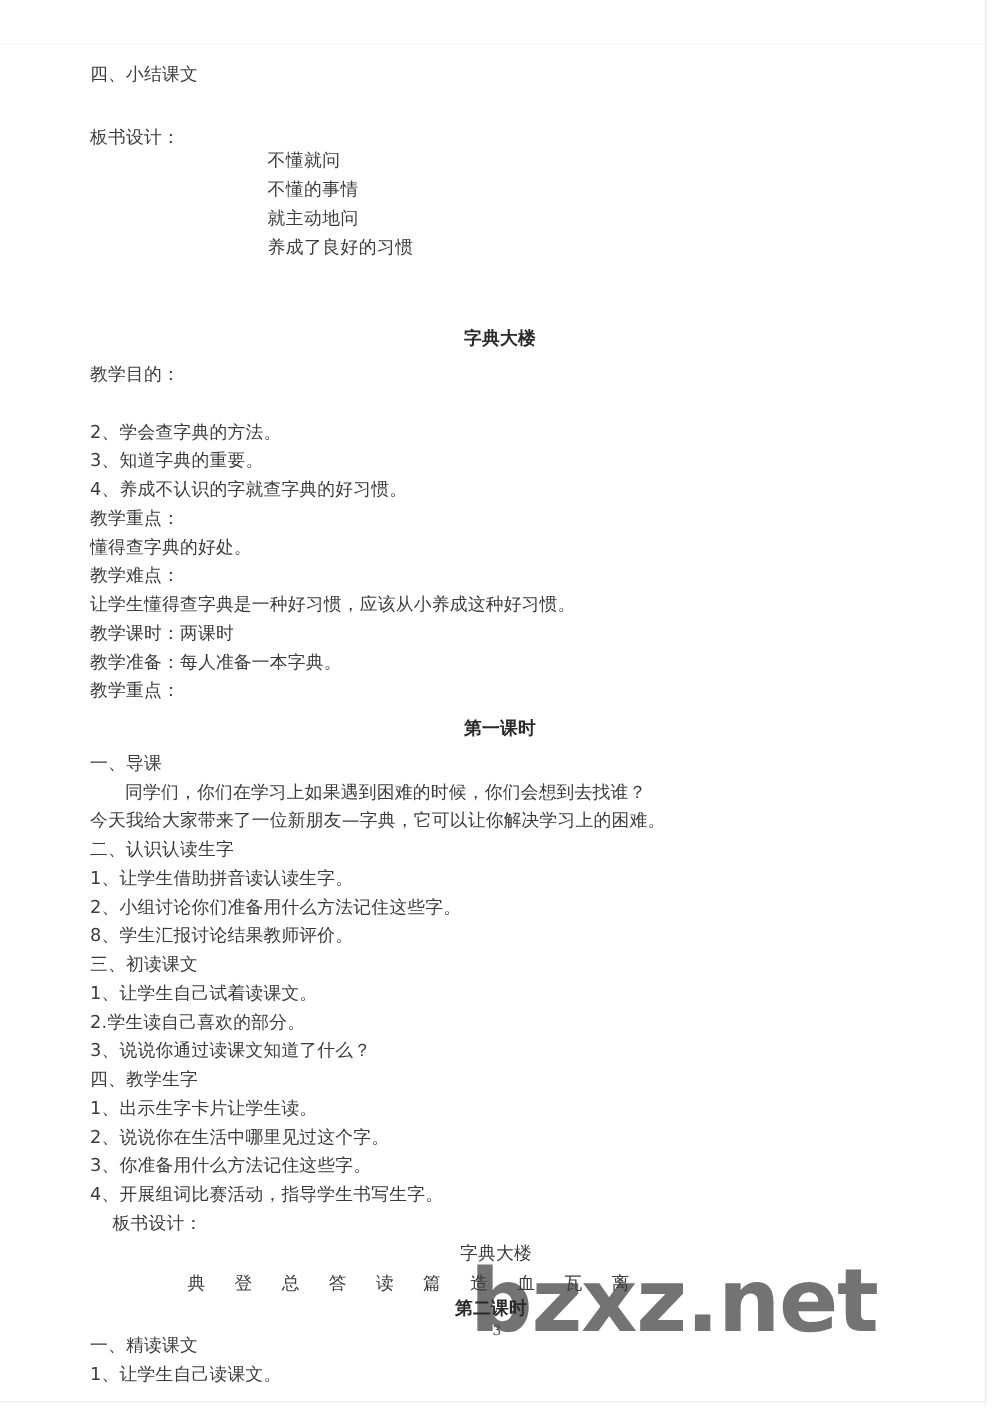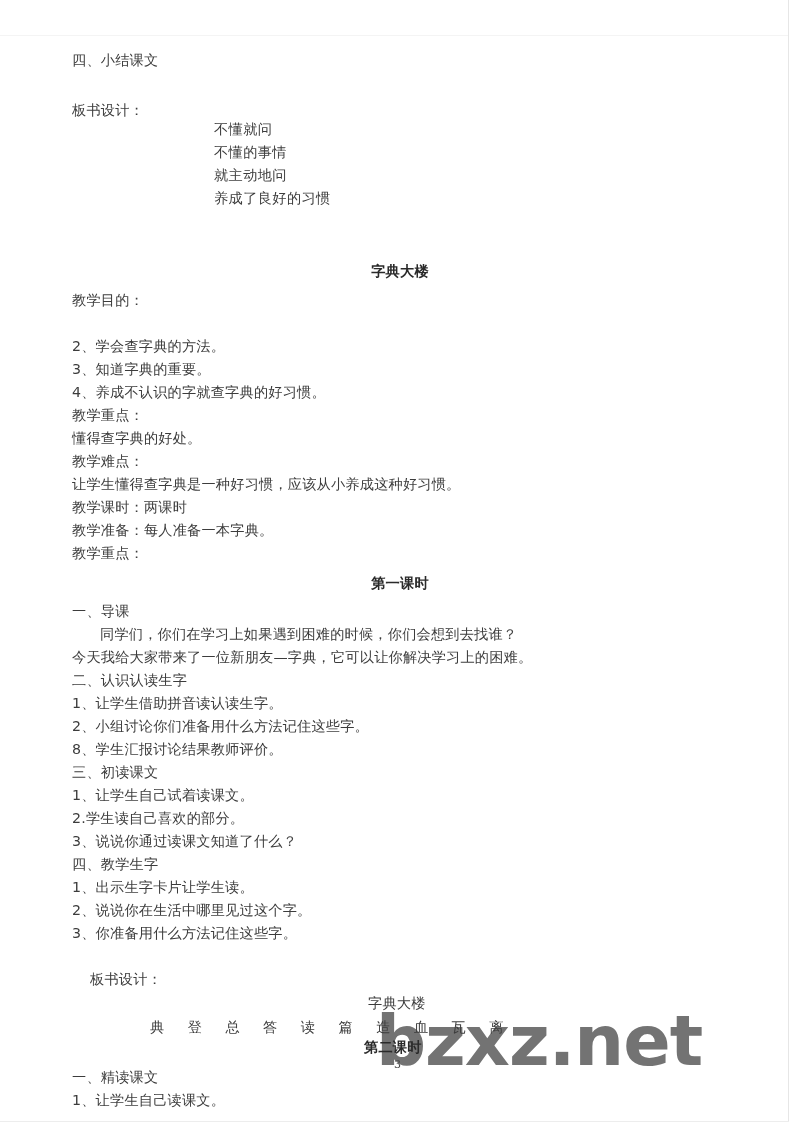--- a/index.html
+++ b/index.html
@@ -145,20 +145,21 @@
     <div class="ln" style="left:72px; top:719px;">2、小组讨论你们准备用什么方法记住这些字。</div>
     <div class="ln" style="left:72px; top:742px;">8、学生汇报讨论结果教师评价。</div>
     <div class="ln" style="left:72px; top:765px;">三、初读课文</div>
     <div class="ln" style="left:72px; top:788px;">1、让学生自己试着读课文。</div>
     <div class="ln" style="left:72px; top:811px;">2.学生读自己喜欢的部分。</div>
     <div class="ln" style="left:72px; top:834px;">3、说说你通过读课文知道了什么？</div>
     <div class="ln" style="left:72px; top:857px;">四、教学生字</div>
     <div class="ln" style="left:72px; top:880px;">1、出示生字卡片让学生读。</div>
     <div class="ln" style="left:72px; top:903px;">2、说说你在生活中哪里见过这个字。</div>
     <div class="ln" style="left:72px; top:926px;">3、你准备用什么方法记住这些字。</div>
+    <div class="ln" style="left:72px; top:949px;">4、开展组词比赛活动，指导学生书写生字。</div>
     <div class="ln" style="left:90px; top:972px;">板书设计：</div>
 
     <div class="ln" style="left:368px; top:996px;">字典大楼</div>
     <div class="ln spaced" style="left:118px; top:1020px;margin-left:32px;">典 登 总 答 读 篇 造 血 瓦 离</div>
 
     <div class="ln bold" style="left:364px; top:1040px;">第二课时</div>
     <div class="ln" style="left:72px; top:1070px;">一、精读课文</div>
     <div class="ln" style="left:72px; top:1093px;">1、让学生自己读课文。</div>
 
   </div>

